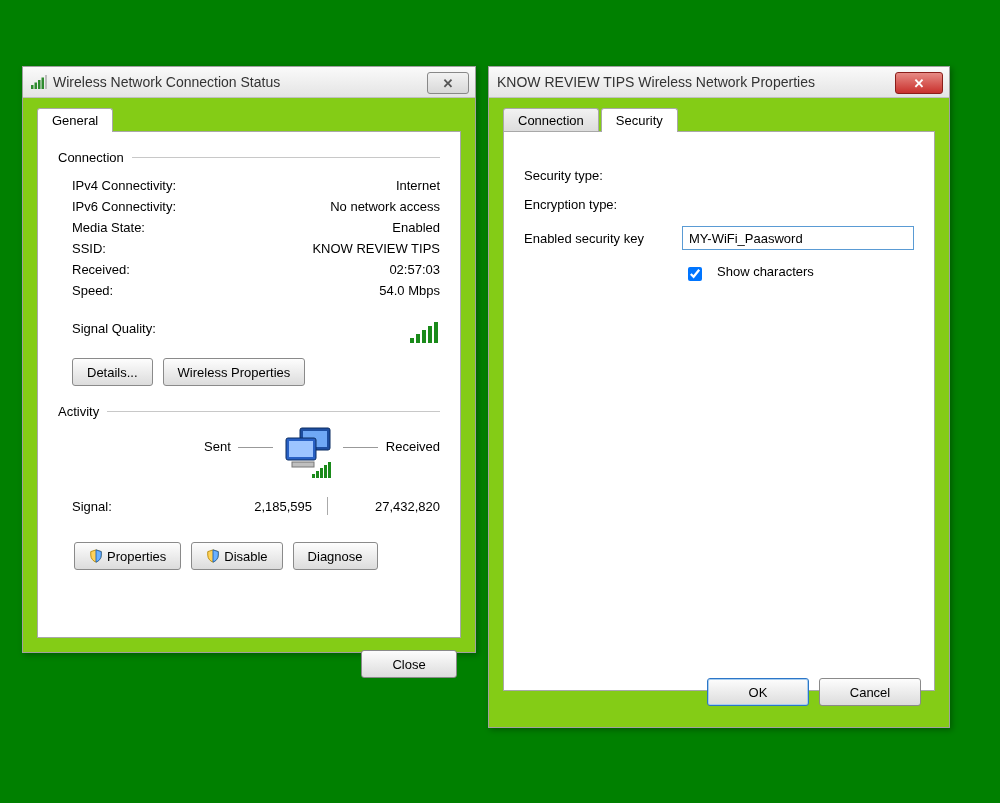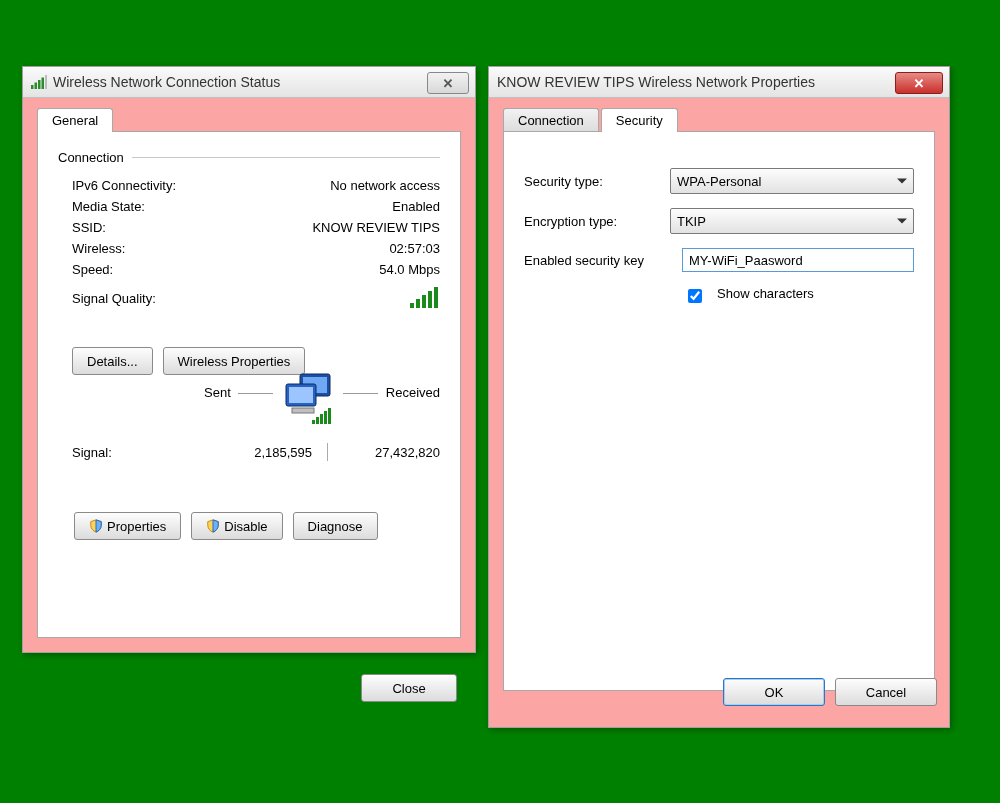--- a/index.html
+++ b/index.html
@@ -7,21 +7,21 @@
     padding: 0;
     width: 1000px;
     height: 803px;
     background: #008000;
     font-family: "Segoe UI", Tahoma, sans-serif;
     font-size: 13px;
     color: #000;
   }
   .dialog {
     position: absolute;
-    background: #fca5a5;
+    background: #84cc16;
     border: 1px solid #a0a0a0;
     box-shadow: 2px 2px 6px rgba(0,0,0,0.3);
   }
   
   .titlebar {
     height: 30px;
     background: linear-gradient(to bottom, #fafafa, #e4e4e4);
     border-bottom: 1px solid #c0c0c0;
     display: flex;
     align-items: center;
@@ -117,44 +117,43 @@
     justify-content: space-between;
     padding: 3px 0;
     padding-left: 14px;
   }
   .kv .k { }
   .kv .v { text-align: right; }
 
   .signal-row {
     display: flex;
     justify-content: space-between;
-    align-items: center;
+    align-items: flex-start;
     padding-left: 14px;
-    margin-top: 6px;
+    margin-top: 20px;
     gap: 20px;
   }
 
   .button-row {
     display: flex;
     gap: 10px;
     margin-top: 12px;
     padding-left: 14px;
   }
   .btn {
     border: 1px solid #8a8a8a;
     background: linear-gradient(to bottom,#fdfdfd,#dcdcdc);
     border-radius: 3px;
     padding: 4px 14px;
     cursor: pointer;
     font-size: 13px;
     display: inline-flex;
     align-items: center;
     gap: 4px;
     min-height: 18px;
-    margin-top: 24px;
   }
 
   .shield-icon {
     width: 14px; height: 14px;
   }
 
   
   .activity-row {
     position: relative;
     height: 70px;
@@ -232,21 +231,21 @@
   .check {
     display: inline-flex;
     align-items: flex-start;
     gap: 12px;
     cursor: pointer;
   }
   .check input { width:14px; height:14px; }
 
   .ok-cancel {
     position: absolute;
-    right: 12px;
+    right: 28px;
     bottom: 16px;
     display: flex;
     gap: 10px;
   }
   .ok-cancel .btn { min-width: 72px; justify-content:center; }
   .ok-cancel .btn.default { border: 1px solid #2c76c7; box-shadow: 0 0 0 1px #a7cdf0 inset; }
 
   
   .sigbars { display:inline-block; }
 </style>
@@ -277,33 +276,37 @@
       <div class="tab active">General</div>
     </div>
     <div class="tabpanel" style="height:467px;">
 
       <div class="group-label">
         <span class="txt">Connection</span>
         <div class="rule"></div>
       </div>
 
       <div class="kv">
+        <span class="k">IPv4 Connectivity:</span>
+        <span class="v">Internet</span>
+      </div>
+      <div class="kv">
         <span class="k">IPv6 Connectivity:</span>
         <span class="v">No network access</span>
       </div>
       <div class="kv">
         <span class="k">Media State:</span>
         <span class="v">Enabled</span>
       </div>
       <div class="kv">
         <span class="k">SSID:</span>
         <span class="v">KNOW REVIEW TIPS</span>
       </div>
       <div class="kv">
-        <span class="k">Wireless:</span>
+        <span class="k">Received:</span>
         <span class="v">02:57:03</span>
       </div>
       <div class="kv">
         <span class="k">Speed:</span>
         <span class="v">54.0 Mbps</span>
       </div>
       <div class="signal-row">
         <span>Signal Quality:</span>
         <span class="sigbars">
           <svg width="30" height="22">
@@ -316,20 +319,24 @@
               </g>
             </svg>
         </span>
       </div>
 
       <div class="button-row">
         <div class="btn">Details...</div>
         <div class="btn">Wireless Properties</div>
       </div>
 
+      <div class="group-label" style="margin-top:18px;">
+        <span class="txt">Activity</span>
+        <div class="rule"></div>
+      </div>
 
       <div class="activity-row">
         <span class="sent-label">Sent</span>
         <div class="dashL"></div>
         <span class="comp-icon">
           <svg width="60" height="56">
             <g>
               <rect x="22" y="4" width="30" height="22" rx="2" fill="#1e4ea0" stroke="#0b2d63"></rect>
               <rect x="25" y="7" width="24" height="16" fill="#6fa8f5"></rect>
               <rect x="8" y="14" width="30" height="22" rx="2" fill="#2860c4" stroke="#0b2d63"></rect>
@@ -396,36 +403,24 @@
     <div class="tabstrip">
       <div class="tab inactive">Connection</div>
       <div class="tab active">Security</div>
     </div>
     <div class="tabpanel" style="height:520px;">
 
       <div style="height:18px;"></div>
 
       <div class="formrow">
         <span class="lbl">Security type:</span>
-        <div class="ctl">
-          <div class="select">
-            <span>WPA-Personal</span>
-            <span class="arrow"></span>
-          </div>
-        </div>
       </div>
 
       <div class="formrow">
         <span class="lbl">Encryption type:</span>
-        <div class="ctl">
-          <div class="select">
-            <span>TKIP</span>
-            <span class="arrow"></span>
-          </div>
-        </div>
       </div>
 
       <div class="formrow">
         <span class="lbl">Enabled security key</span>
         <div class="ctl">
           <input class="textinput" type="text" value="MY-WiFi_Paasword" style="">
         </div>
       </div>
 
       <div class="formrow" style="margin-left:160px;">

